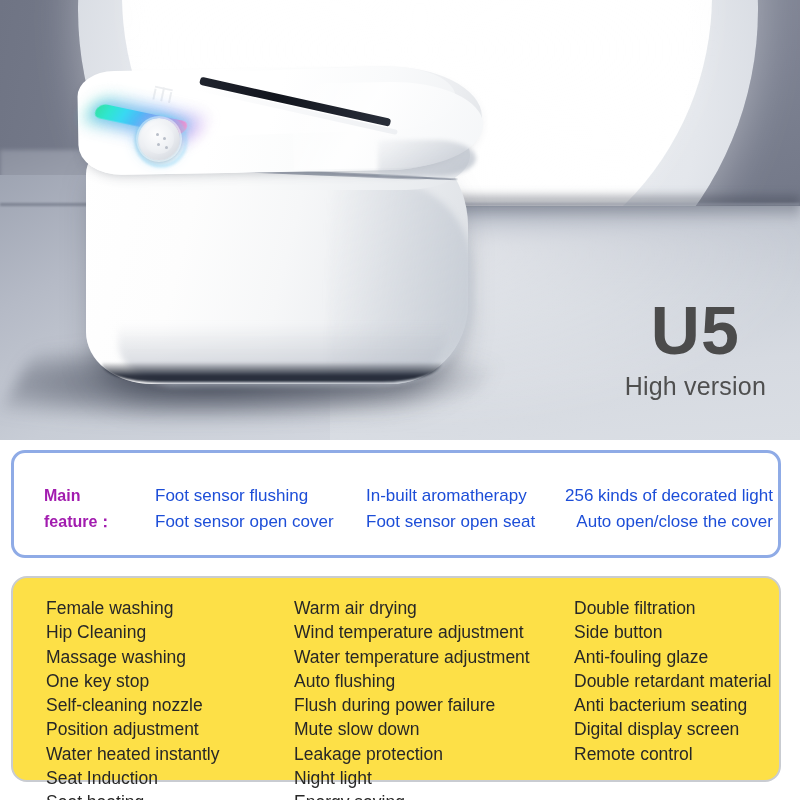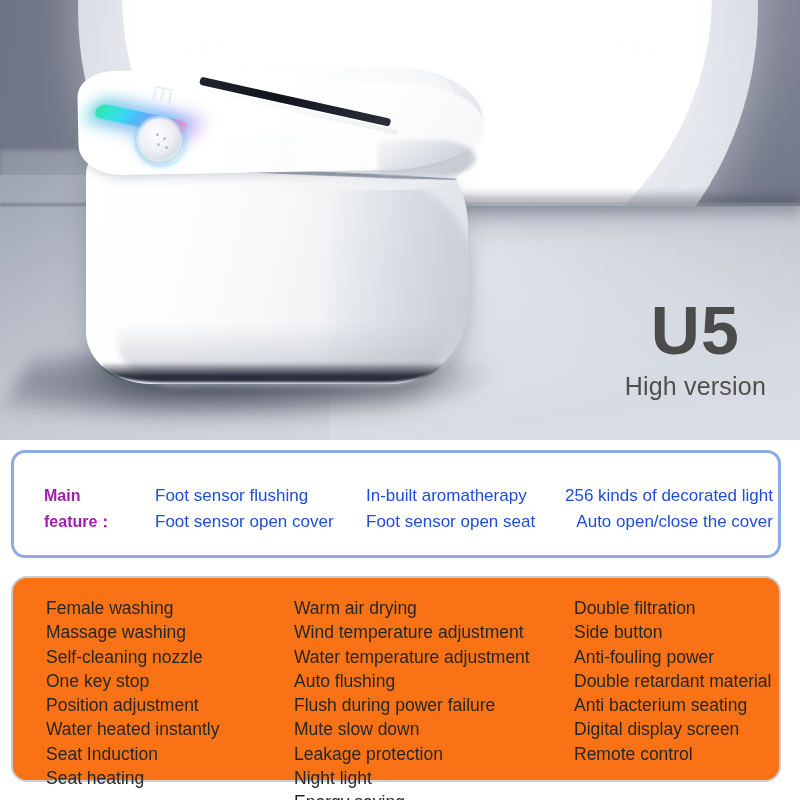--- a/index.html
+++ b/index.html
@@ -240,21 +240,21 @@
     font-size:16px;font-weight:bold;color:#a21caf;line-height:26px;margin-left:8px;
   }
   .mf-col{position:absolute;top:0;font-size:17px;color:#1d4ed8;line-height:26px;white-space:nowrap;}
   #mf-c1{left:141px;}
   #mf-c2{left:352px;}
   #mf-c3{left:551px;text-align:right;}
 
   
   #feature-list{
     position:absolute;left:11px;top:576px;width:770px;height:206px;
-    border:2px solid #c9ccd1;border-radius:16px;background:#f97316;
+    border:2px solid #c9ccd1;border-radius:16px;background:#fde047;
     box-sizing:border-box;
   }
   .fl-col{position:absolute;top:18px;font-size:17.5px;color:#272727;line-height:24.3px;white-space:nowrap;}
   #fl-c1{left:33px;}
   #fl-c2{left:281px;}
   #fl-c3{left:561px;}
 </style>
 </head>
 <body>
 
@@ -328,41 +328,42 @@
     <div class="mf-col" id="mf-c3">
       <div>256 kinds of decorated light</div>
       <div>Auto open/close the cover</div>
     </div>
   </div>
 </div>
 
 <div id="feature-list">
   <div class="fl-col" id="fl-c1">
       <div>Female washing</div>
+      <div>Hip Cleaning</div>
       <div>Massage washing</div>
+      <div>One key stop</div>
       <div>Self-cleaning nozzle</div>
-      <div>One key stop</div>
       <div>Position adjustment</div>
       <div>Water heated instantly</div>
       <div>Seat Induction</div>
       <div>Seat heating</div>
     </div>
   <div class="fl-col" id="fl-c2">
       <div>Warm air drying</div>
       <div>Wind temperature adjustment</div>
       <div>Water temperature adjustment</div>
       <div>Auto flushing</div>
       <div>Flush during power failure</div>
       <div>Mute slow down</div>
       <div>Leakage protection</div>
       <div>Night light</div>
       <div>Energy saving</div>
     </div>
   <div class="fl-col" id="fl-c3">
       <div>Double filtration</div>
       <div>Side button</div>
-      <div>Anti-fouling power</div>
+      <div>Anti-fouling glaze</div>
       <div>Double retardant material</div>
       <div>Anti bacterium seating</div>
       <div>Digital display screen</div>
       <div>Remote control</div>
     </div>
 </div>
 
 </body></html>

